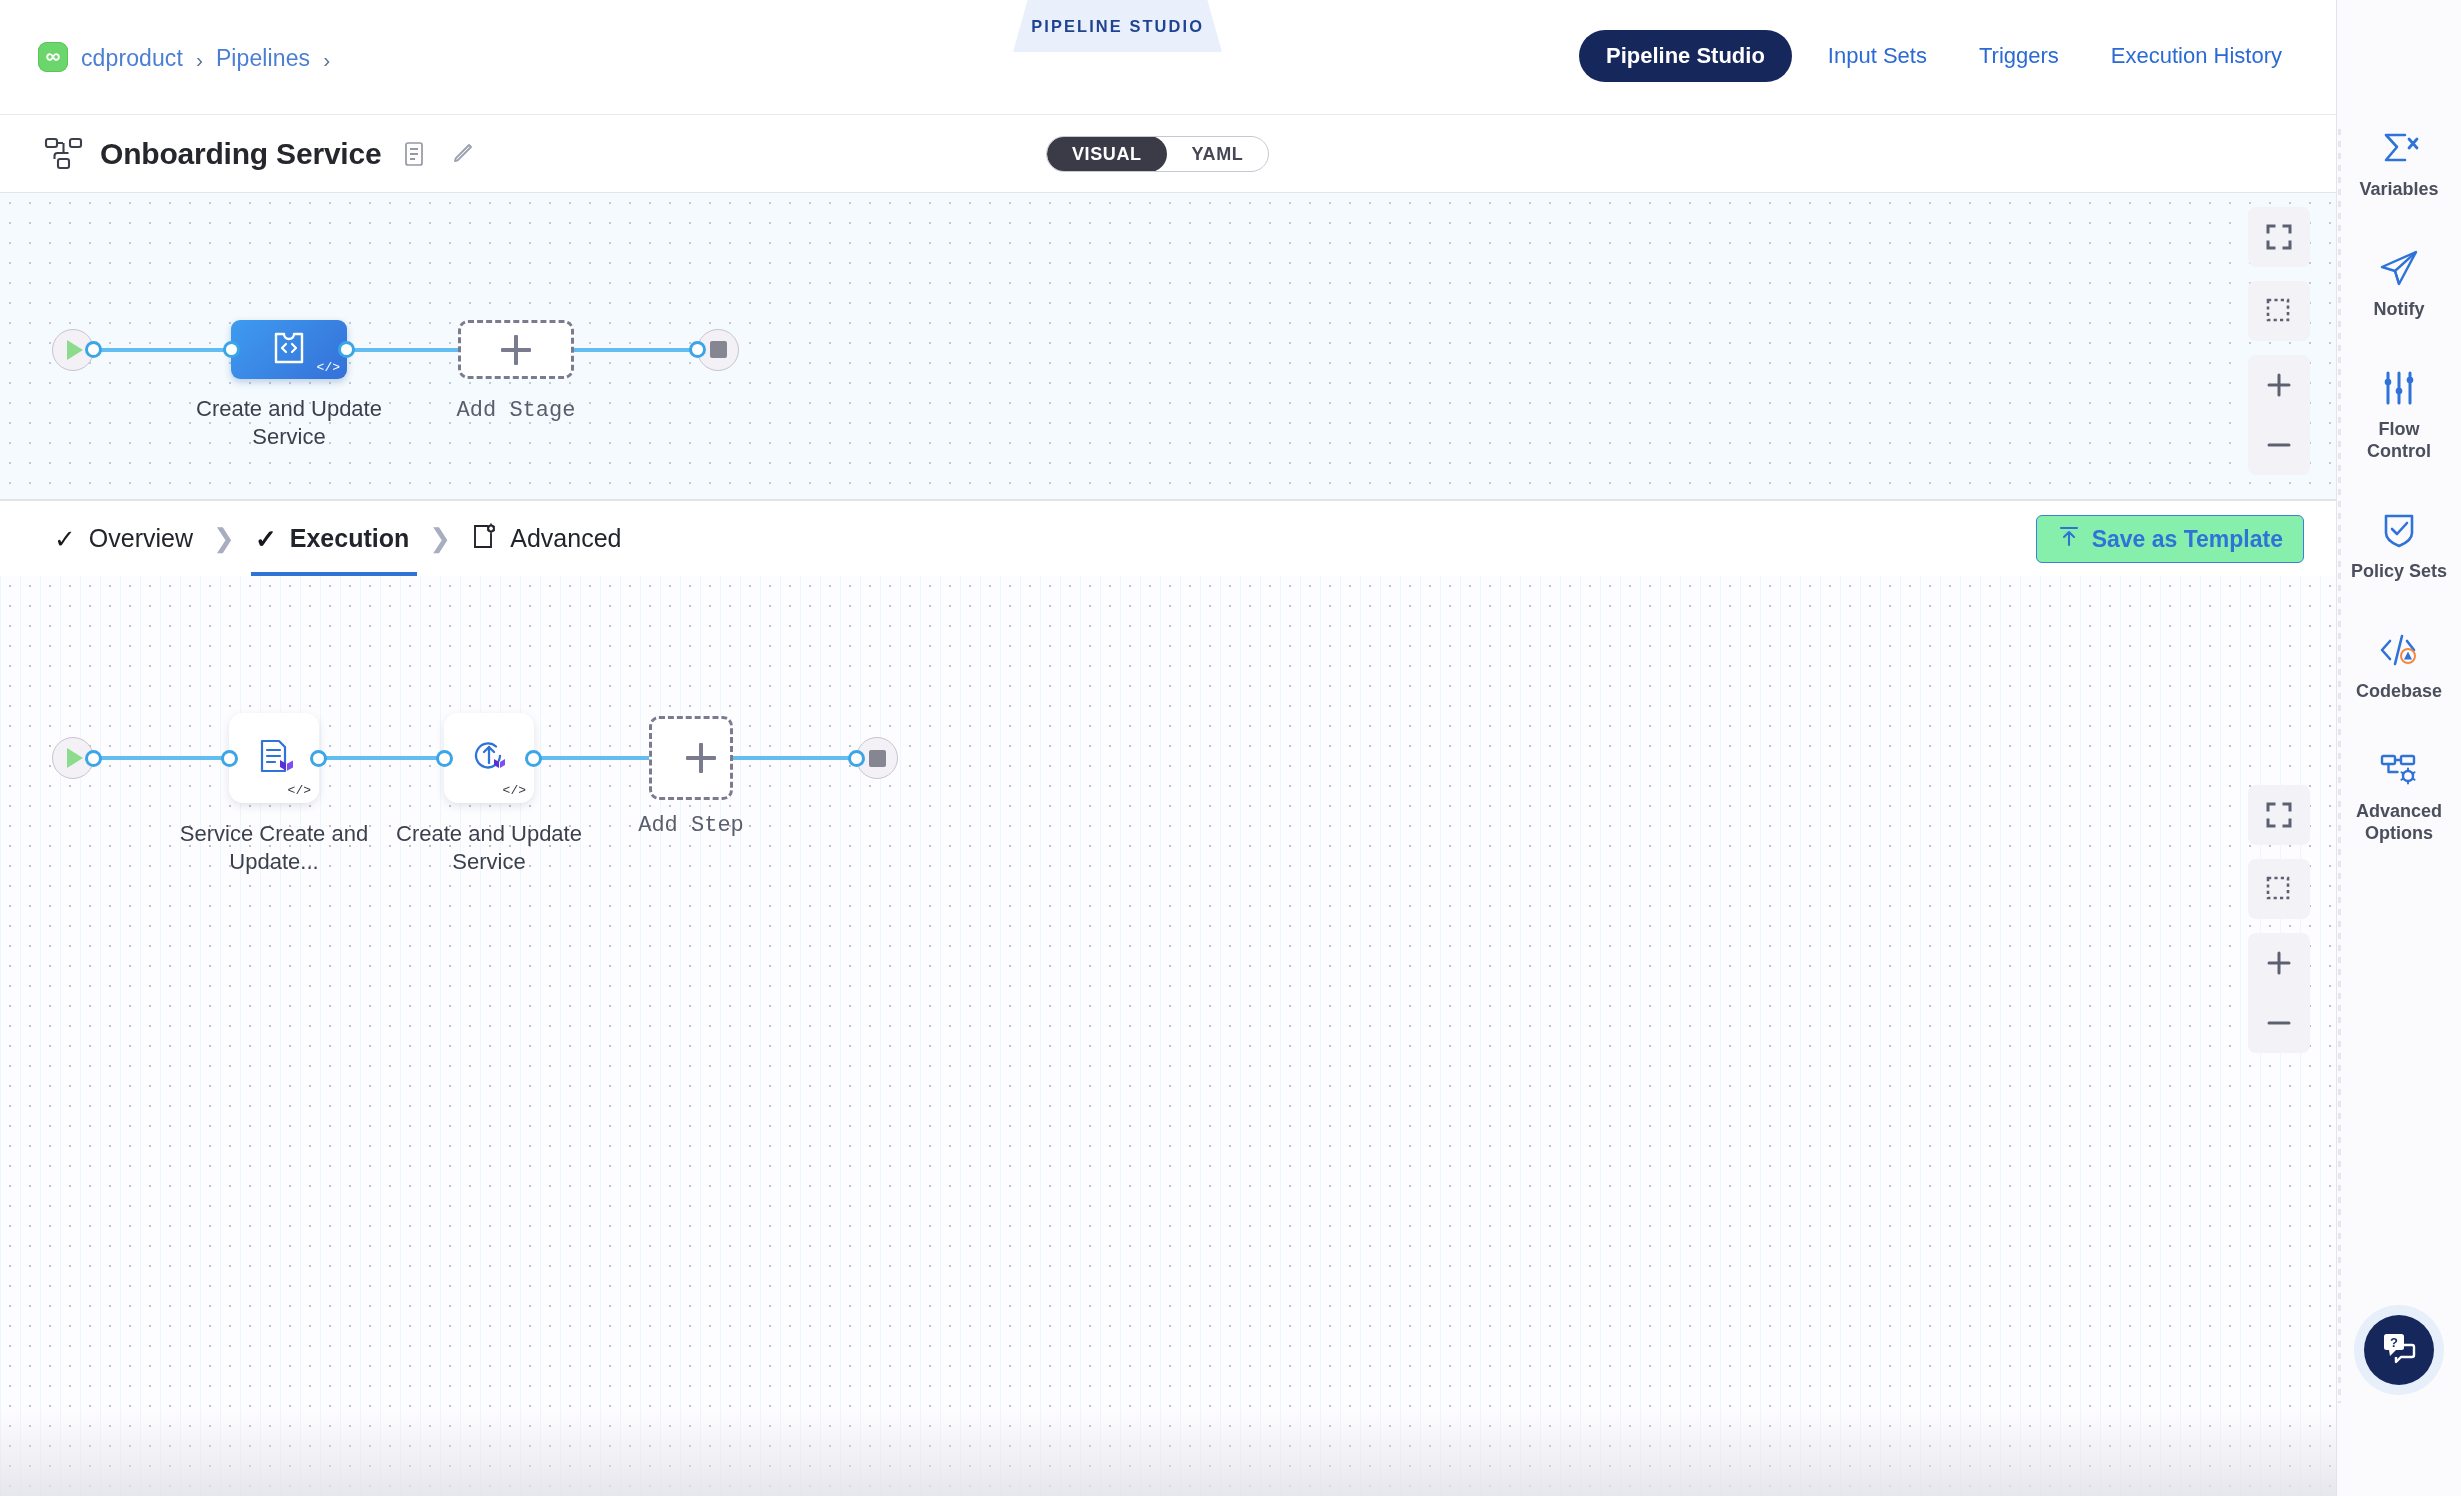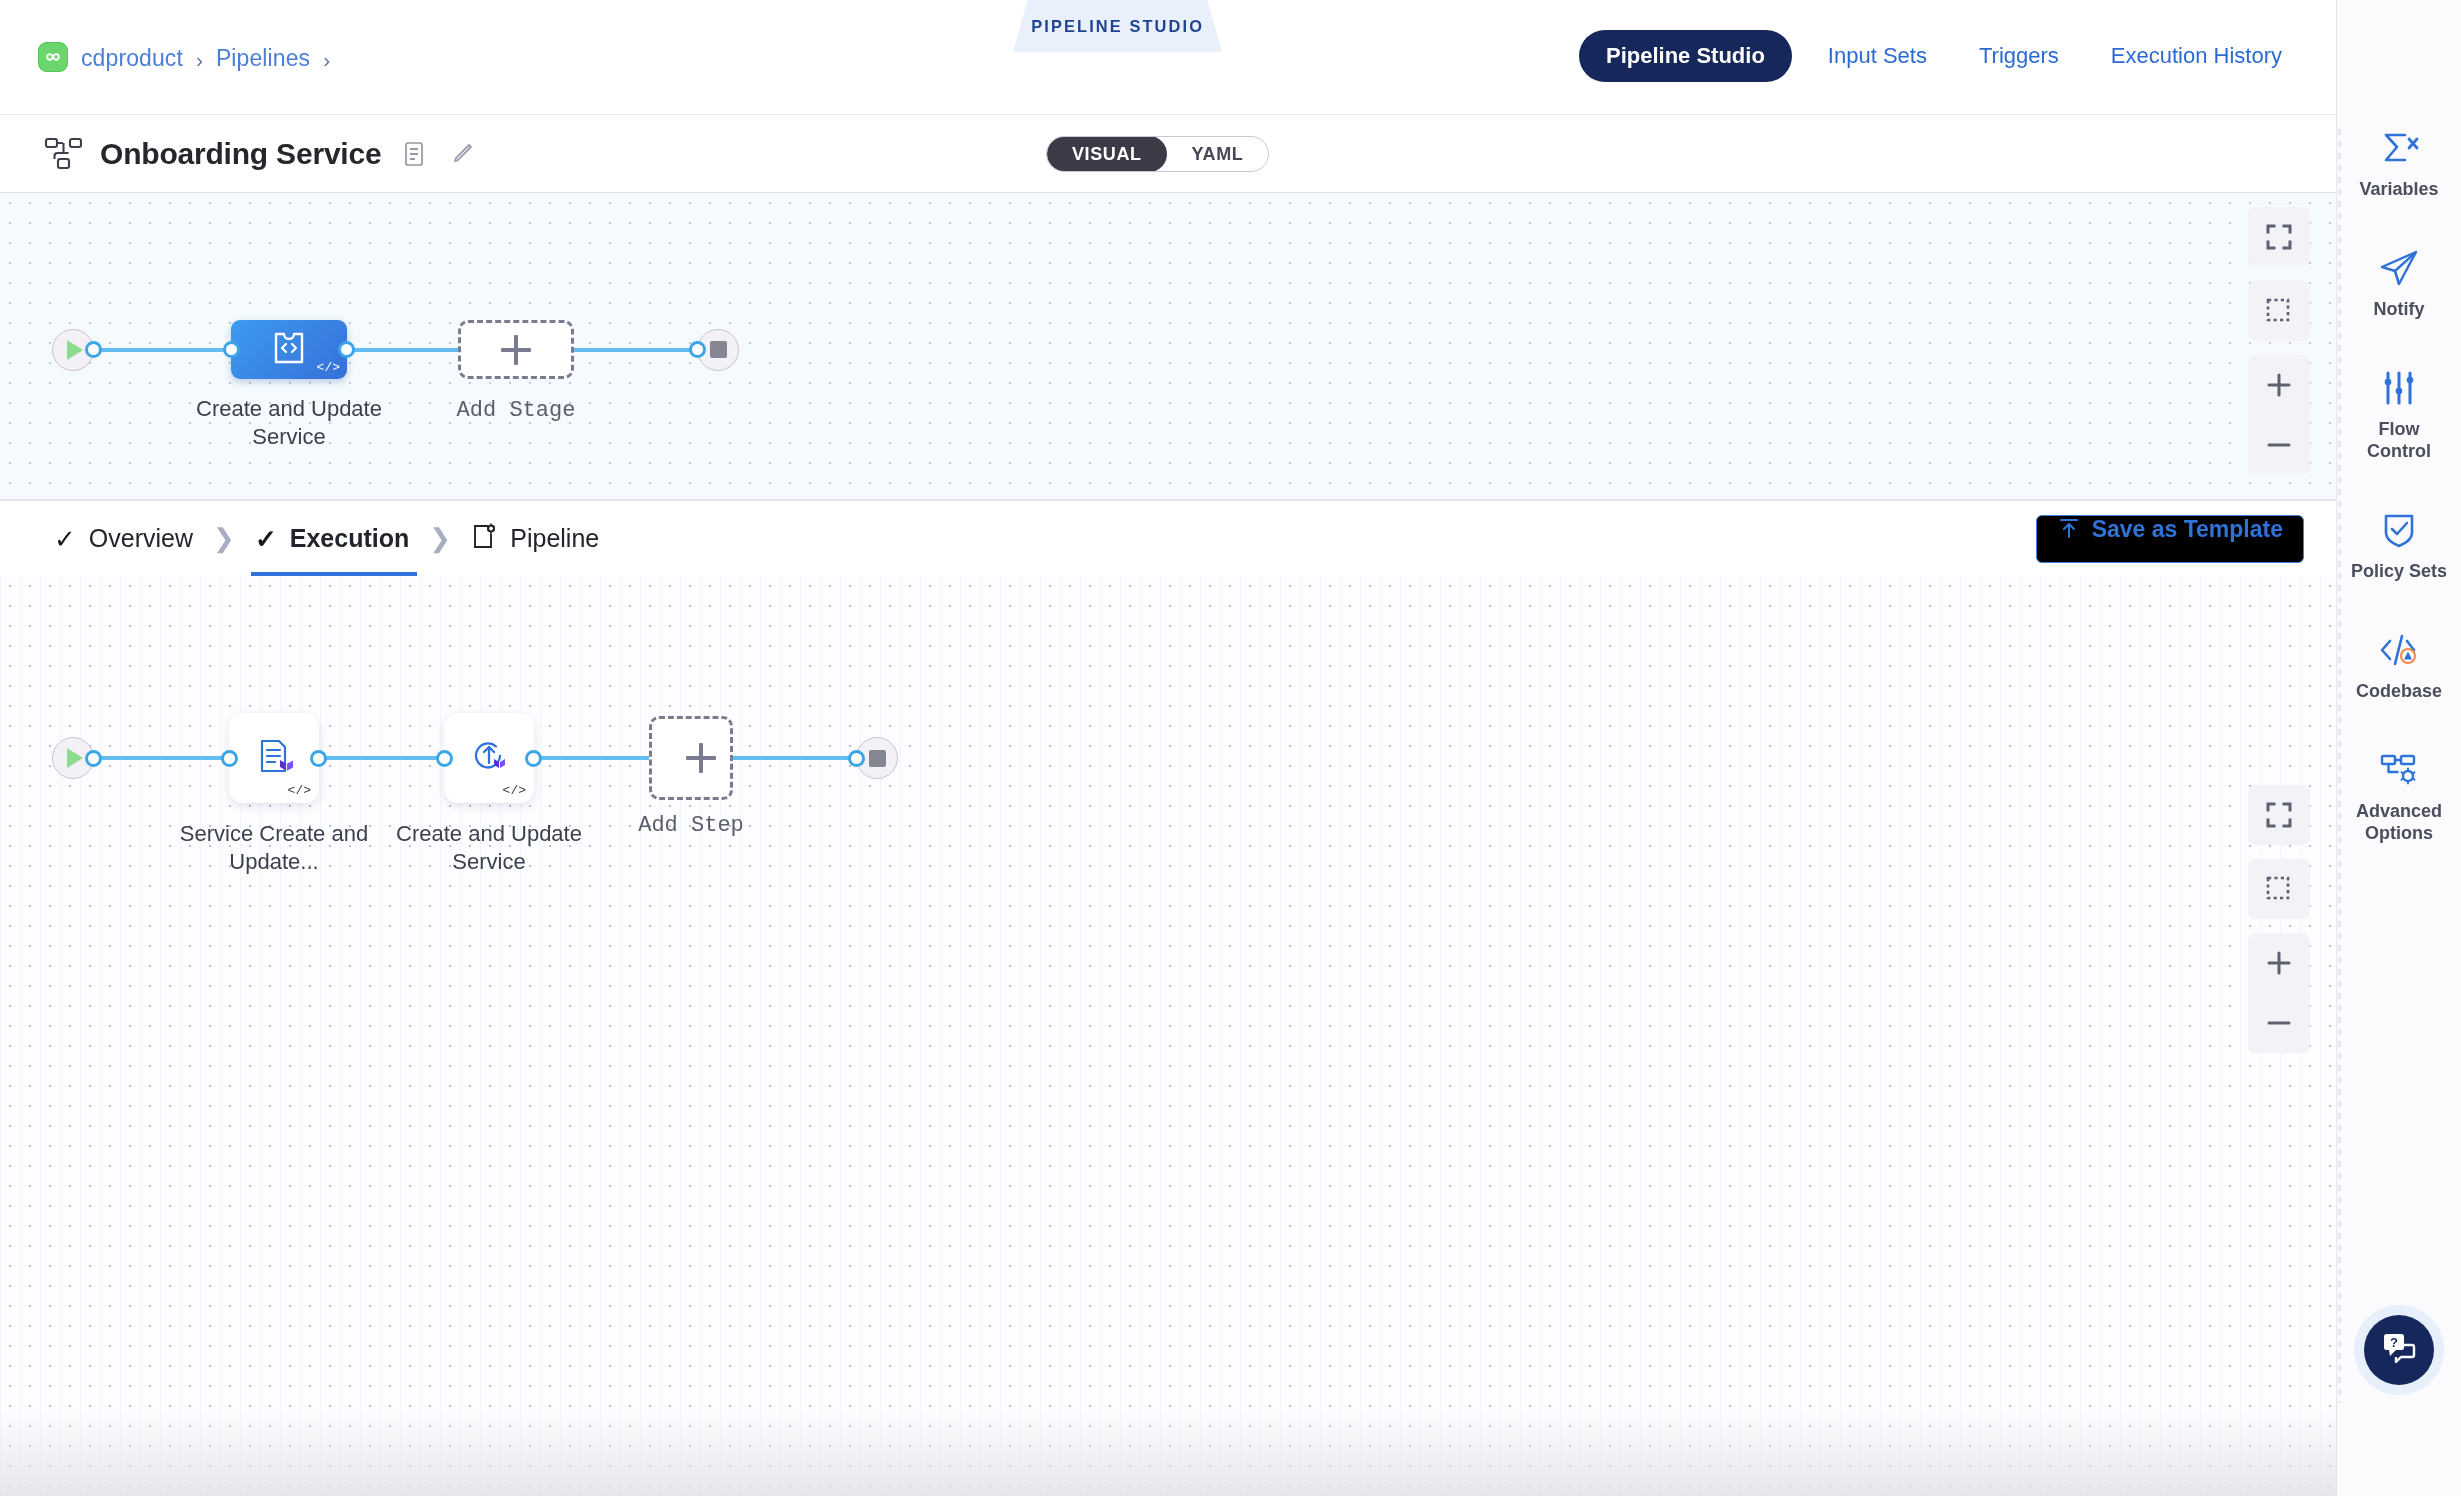--- a/index.html
+++ b/index.html
@@ -166,22 +166,22 @@
     border-top: 1px solid #e3e3ea;
   }
   .tab { display: flex; align-items: center; gap: 13px; font-size: 25px; color: #22242b; height: 76px; padding: 0 4px; position: relative; }
   .tab.active { font-weight: bold; }
   .tab.active::after { content:''; position: absolute; left: 0; right: -4px; bottom: 0; height: 5px; background: #2f72d8; }
   .tab-check { font-size: 26px; color: #16181d; line-height: 1; }
   .tab-gap { width: 54px; display: flex; align-items: center; justify-content: center; }
   .chev { color: #a8aec0; font-size: 26px; font-weight: 300; }
   .sat-btn {
     position: absolute; right: 32px; top: 14px; height: 48px;
-    border: 1.6px solid #3a7fd8; border-radius: 6px; background: #000000;
-    display: flex; align-items: flex-start; gap: 11px; padding: 0 20px;
+    border: 1.6px solid #3a7fd8; border-radius: 6px; background: #86efac;
+    display: flex; align-items: center; gap: 11px; padding: 0 20px;
     color: #2f72d8; font-size: 23px; font-weight: bold;
   }
 
   
   .sidebar {
     width: 125px; height: 1496px; flex: none; background: #fbfbfd;
     border-left: 1px solid #e4e4ea; position: relative;
     display: flex; flex-direction: column; align-items: center;
     padding-top: 127px; gap: 46px;
   }
@@ -332,21 +332,21 @@
           <span class="chev">❯</span>
         </div>
       <div class="tab">
         <span class="tab-check">
           <svg width="26" height="28" viewBox="0 0 26 28" fill="none" stroke="#22242b" stroke-width="1.9" stroke-linecap="round">
             <path d="M17 3H4v21h16V11"></path>
             <circle cx="20" cy="5.5" r="3"></circle>
             <path d="M20 1v1.2M20 8.8V10M23.2 3.6l-1 .6M17.8 6.4l-1 .6M23.2 7.4l-1-.6M17.8 4.6l-1-.6" stroke-width="1.5"></path>
           </svg>
         </span>
-        <span>Pipeline</span>
+        <span>Advanced</span>
       </div>
 
       <div class="sat-btn">
         <span>
           <svg width="24" height="24" viewBox="0 0 24 24" fill="none" stroke="#2f72d8" stroke-width="2.1" stroke-linecap="round" stroke-linejoin="round">
             <path d="M4 4h16M12 21V8M12 8l-5 5M12 8l5 5"></path>
           </svg>
         </span>
         <span>Save as Template</span>
       </div>

